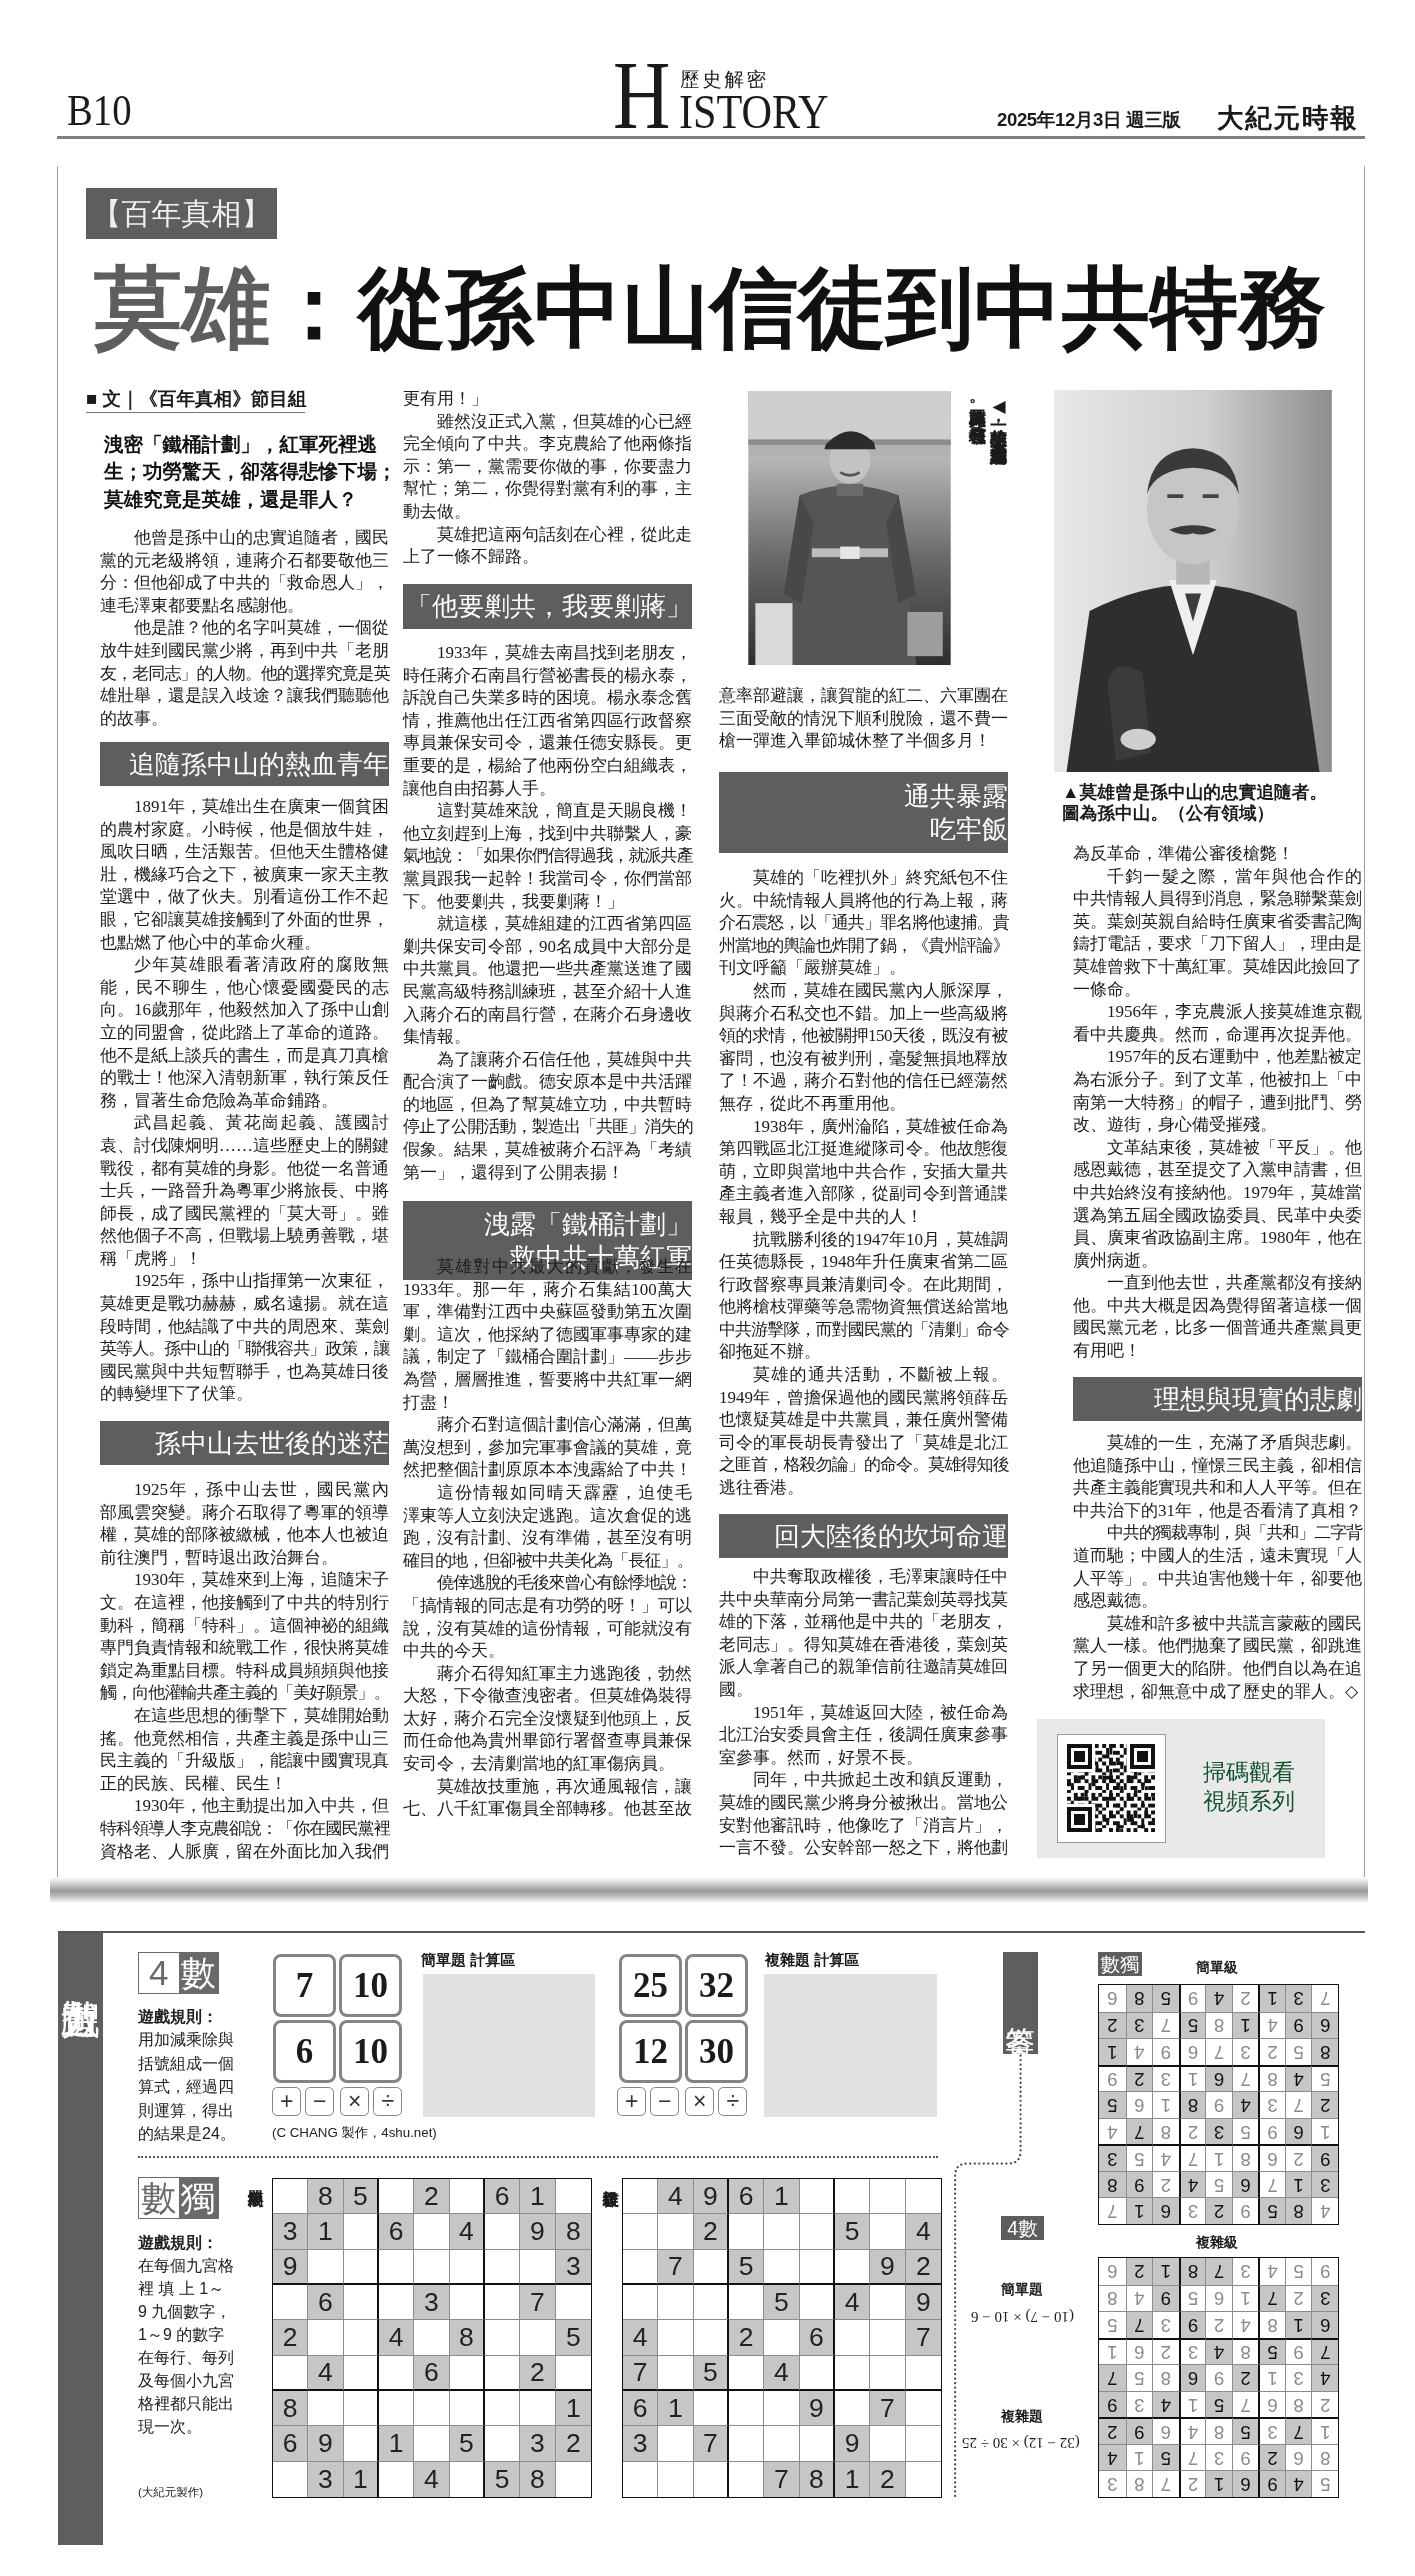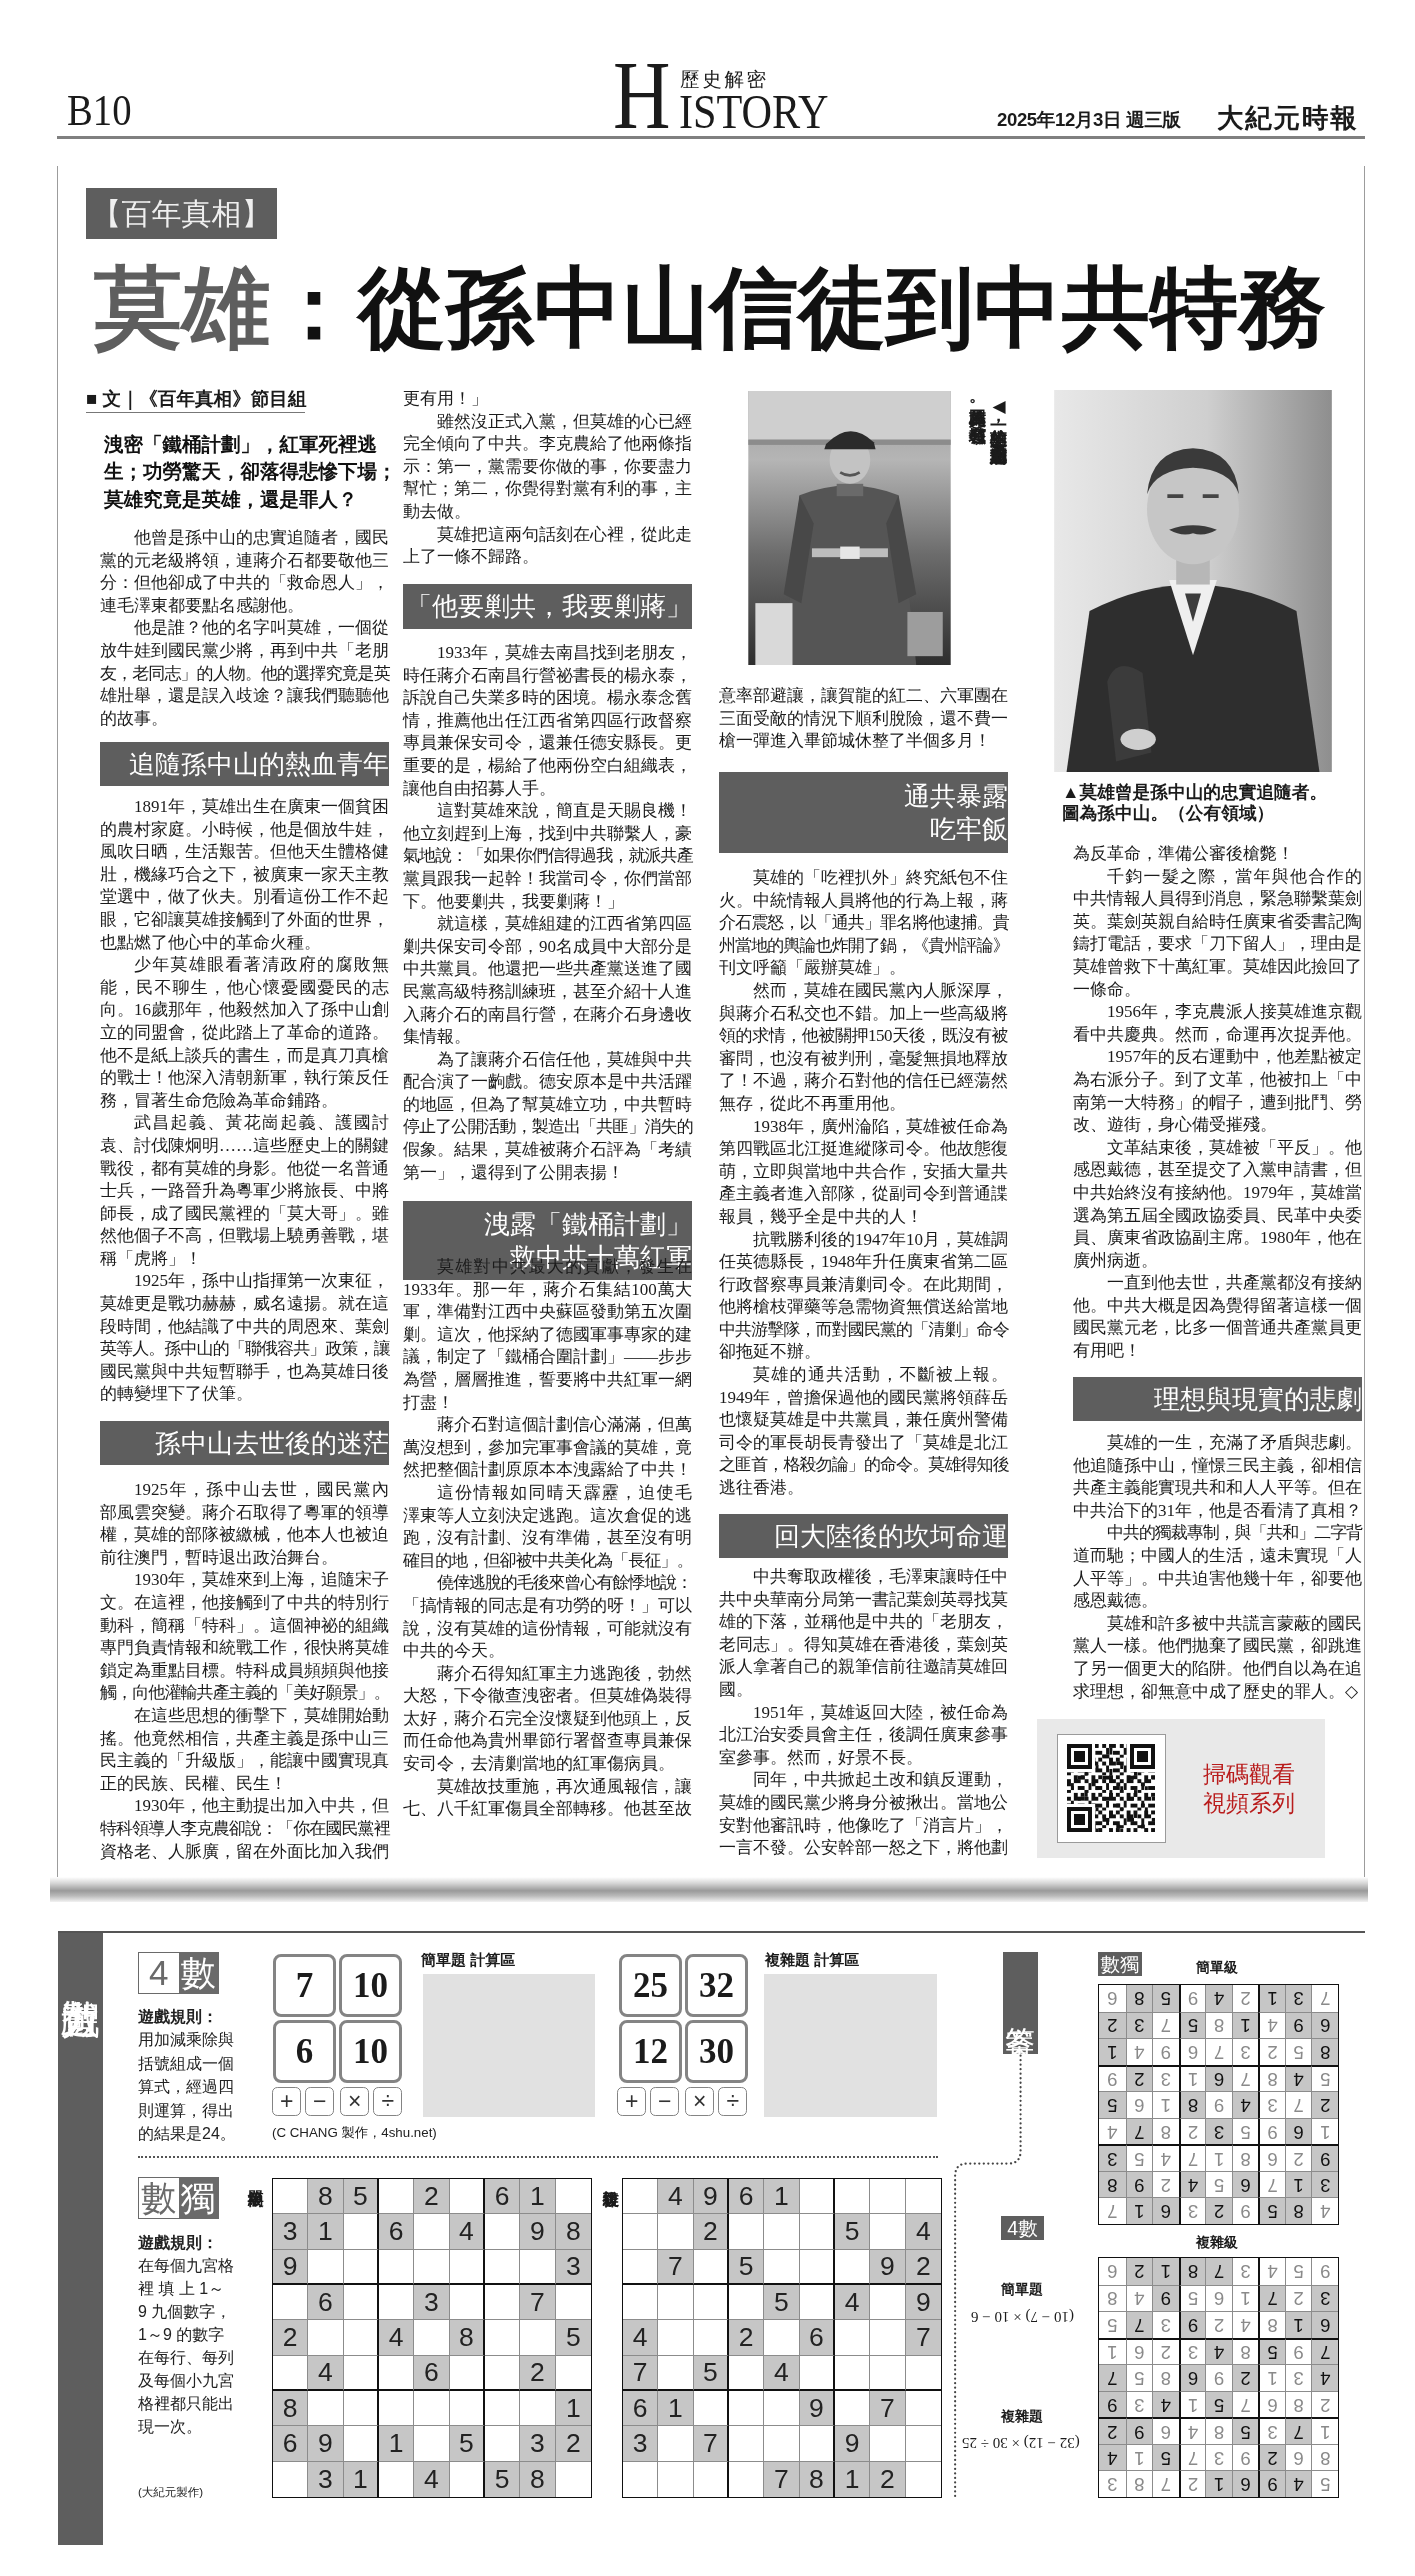--- a/index.html
+++ b/index.html
@@ -45,21 +45,21 @@
   
   #photo1{left:748px;top:391px;width:203px;height:274px;}
   #photo2{left:1054px;top:390px;width:278px;height:382px;}
   #cap1{left:965px;top:396px;height:271px;width:44px;writing-mode:vertical-rl;font-size:17px;line-height:21px;font-weight:bold;white-space:nowrap;}
   #cap2{left:1062px;top:782px;font-size:17.7px;line-height:21px;font-weight:bold;white-space:nowrap;}
 
   
   #qr-box{left:1037px;top:1719px;width:288px;height:139px;background:#e9e9e9;}
   #qr{left:1057px;top:1734px;width:107px;height:107px;background:#fff;border:0.9px solid #9a9a9a;}
   #qr svg{position:absolute;left:8.8px;top:8.8px;}
-  #qr-text{left:1203px;top:1760px;font-size:23px;line-height:29px;color:#b91c1c;white-space:nowrap;}
+  #qr-text{left:1203px;top:1760px;font-size:23px;line-height:29px;color:#14532d;white-space:nowrap;font-family:Liberation Mono, monospace;}
 
   
   #band{left:50px;top:1877px;width:1318px;height:25px;
         background:linear-gradient(to bottom,#ffffff 0%,#d6d6d6 25%,#9a9a9a 55%,#b9b9b9 75%,#f2f2f2 100%);}
 
   
   #pz-rule{left:58px;top:1931px;width:1307px;height:1.8px;background:#555;}
   #pz-bar{left:58px;top:1933px;width:45px;height:612px;background:#5e5e5e;}
   #pz-title{left:58px;top:1969px;width:45px;writing-mode:vertical-rl;font-size:39px;line-height:45px;color:#fff;letter-spacing:0px;}
   .lbl2{display:flex;height:42px;border:1.8px solid #6a6a6a;box-sizing:border-box;}

